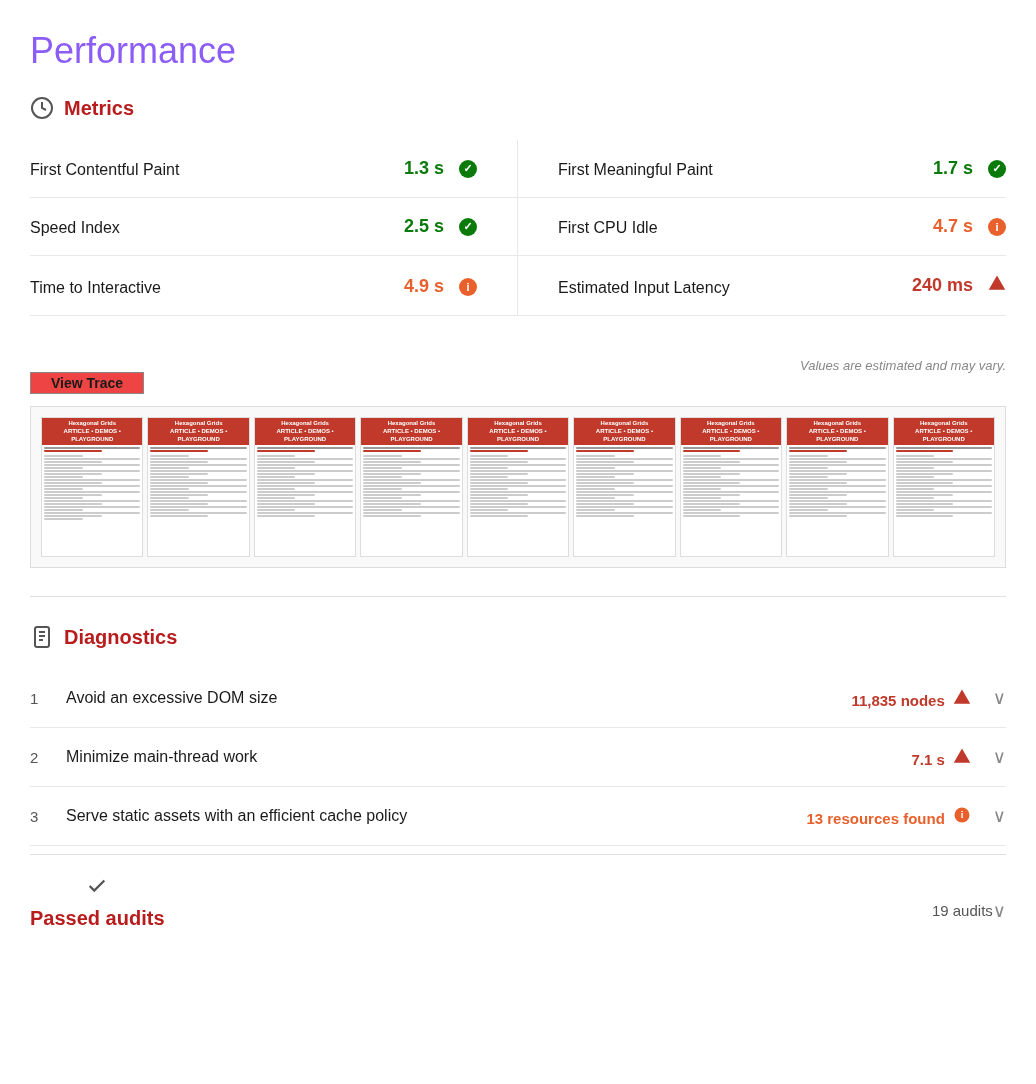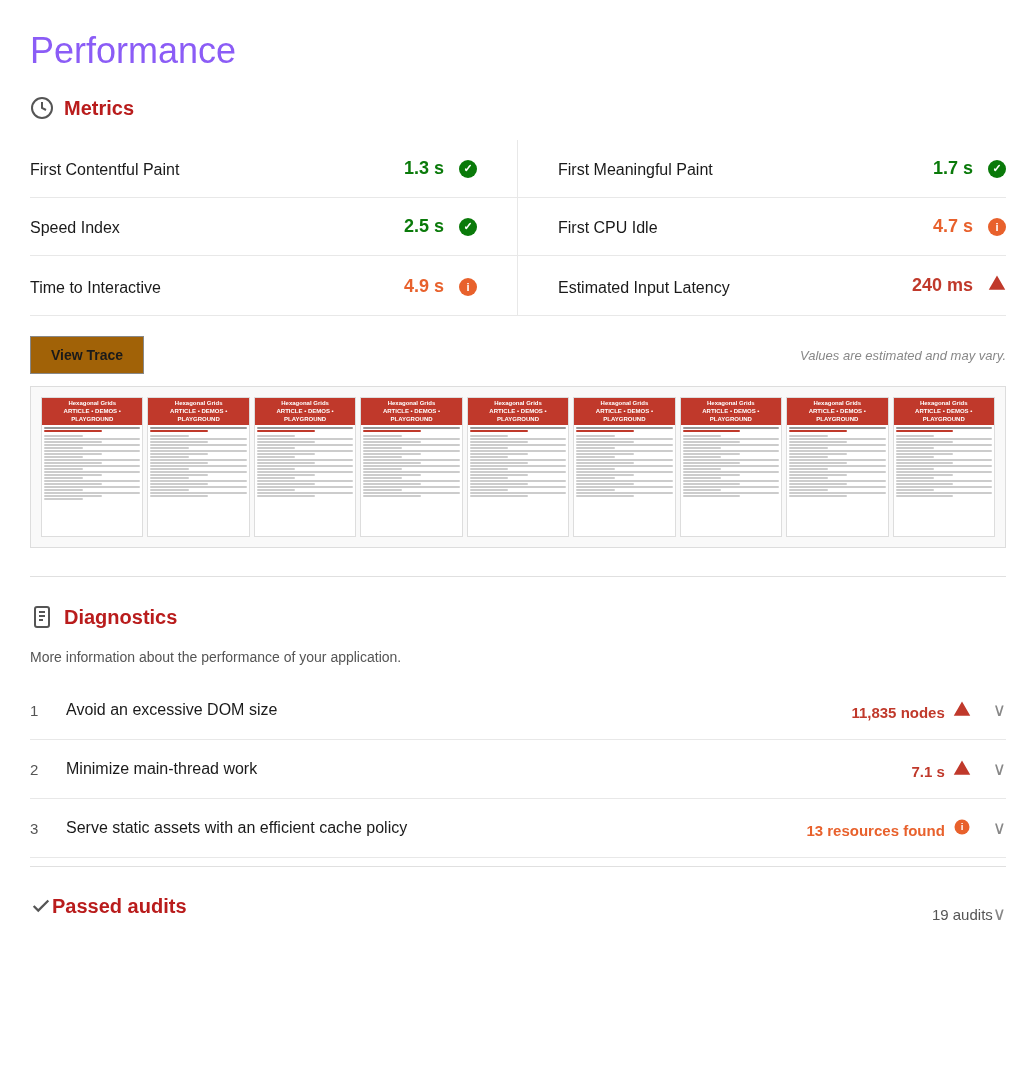--- a/index.html
+++ b/index.html
@@ -122,26 +122,27 @@
       margin: 20px 0;
     }
     .trace-header {
       display: flex;
       align-items: center;
       justify-content: space-between;
       margin-bottom: 12px;
     }
     .view-trace-btn {
       border: 1px solid #888;
-      background: #a16207;
-      padding: 10px 20px;
+      background: #ef4444;
+      padding: 2px 20px;
       font-size: 14px;
       font-weight: 600;
       cursor: pointer;
       color: #1a1a1a;
+      margin-top: 36px;
     }
     .trace-note {
       font-size: 13px;
       color: #888;
       font-style: italic;
     }
 
     
     .screenshot-strip {
       border: 1px solid #ddd;
@@ -244,20 +245,22 @@
     .passed-audits {
       display: flex;
       align-items: center;
       justify-content: space-between;
       padding: 20px 0;
       border-top: 1px solid #e0e0e0;
     }
     .passed-left {
       display: flex;
       align-items: center;
+      gap: 10px;
+      flex-direction: column;
     }
     .passed-check {
       width: 22px;
       height: 22px;
       color: #555;
     }
     .passed-right {
       display: flex;
       align-items: center;
       gap: 0;
@@ -619,21 +622,20 @@
 <div class="diagnostics-section">
   <div class="section-header">
     <svg class="section-header-icon" viewBox="0 0 24 24" fill="none" stroke="currentColor" stroke-width="2">
       <rect x="5" y="2" width="14" height="20" rx="2"></rect>
       <line x1="9" y1="7" x2="15" y2="7"></line>
       <line x1="9" y1="11" x2="15" y2="11"></line>
       <line x1="9" y1="15" x2="13" y2="15"></line>
     </svg>
     <span class="section-title">Diagnostics</span>
   </div>
-  <p class="diagnostics-desc">More information about the performance of your application.</p>
 
   <div class="diagnostic-item">
     <span class="diag-num">1</span>
     <span class="diag-label">Avoid an excessive DOM size</span>
     <span class="diag-value red">
       <span>11,835 nodes</span>
       <span>
         <svg width="18" height="18" viewBox="0 0 24 24" fill="#c0392b">
           <path d="M1 21L12 2l11 19H1zm11-3v-2h.01v2H12zm0-4V10h.01v4H12z" fill-rule="evenodd"></path>
         </svg>

